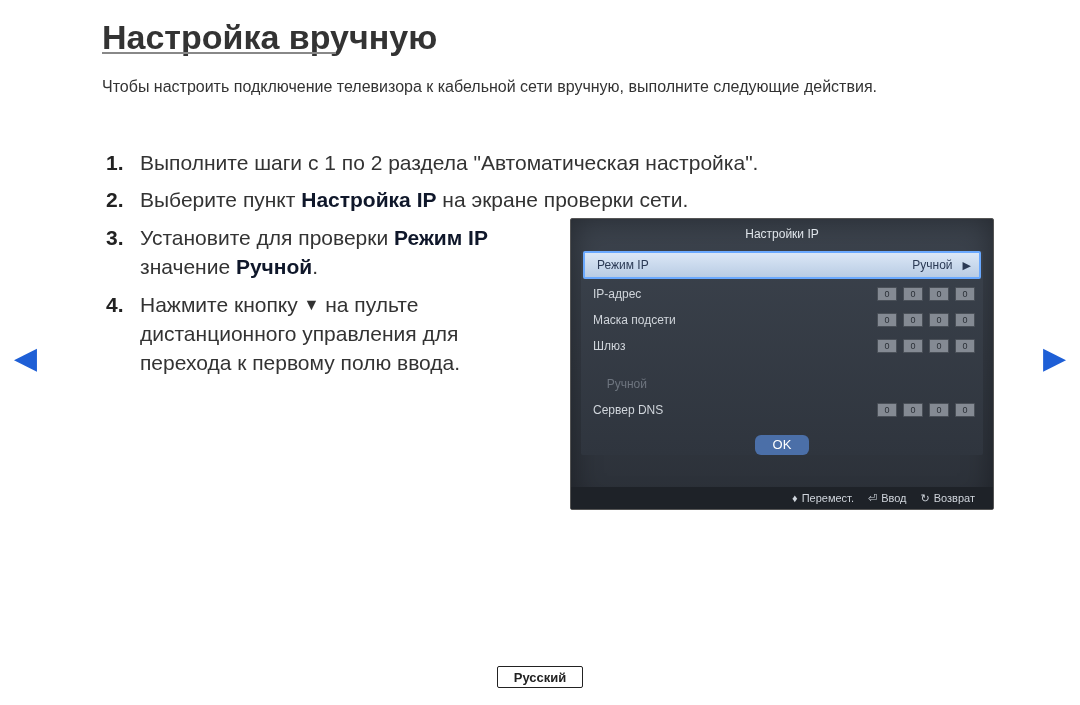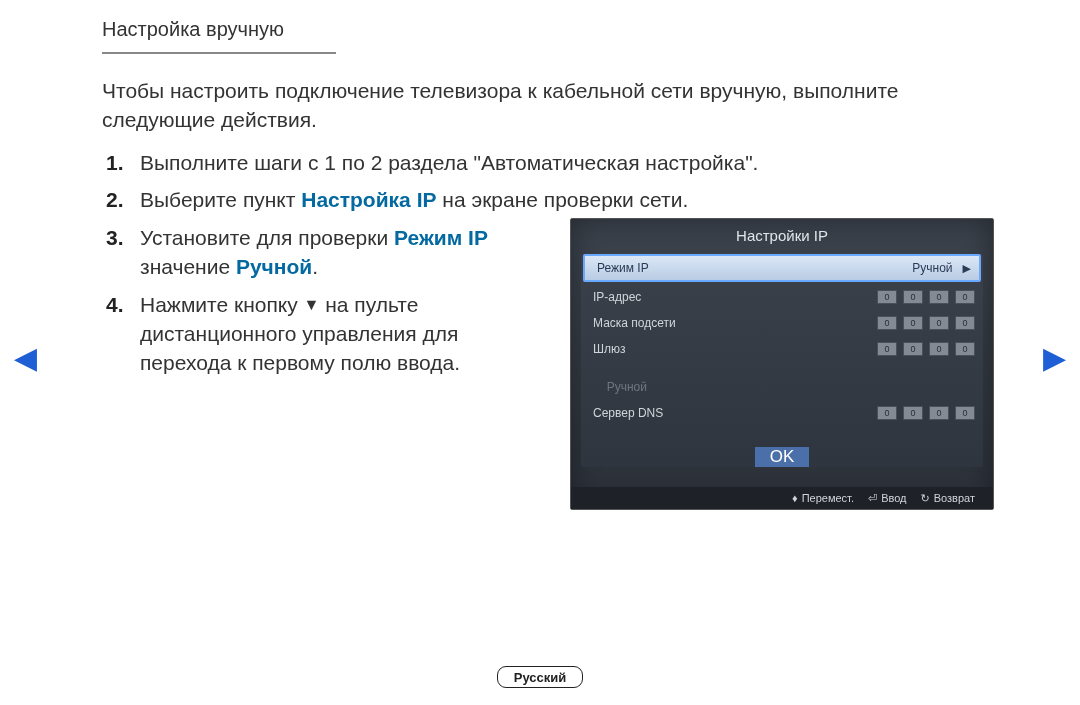--- a/index.html
+++ b/index.html
@@ -12,39 +12,39 @@
       height: 705px;
       background: #fff;
       font-family: Arial, Helvetica, sans-serif;
       position: relative;
       overflow: hidden;
     }
     .page-title {
       position: absolute;
       left: 102px;
       top: 18px;
-      font-size: 20px;
+      font-size: 34px;
       color: #333;
-      font-weight: normal;
+      font-weight: bold;
       padding-bottom: 6px;
     }
     .title-underline {
       position: absolute;
       left: 102px;
       top: 52px;
       width: 234px;
       height: 2px;
       background: #888;
     }
     .intro {
       position: absolute;
       left: 102px;
       top: 76px;
       width: 820px;
-      font-size: 21px;
+      font-size: 16px;
       color: #333;
       line-height: 1.4;
     }
     .list {
       position: absolute;
       left: 106px;
       top: 148px;
       width: 870px;
     }
     .item {
@@ -57,21 +57,21 @@
     }
     .item-num {
       font-weight: bold;
       color: #222;
       min-width: 20px;
     }
     .item-text {
       flex: 1;
     }
     .highlight {
-      color: #0369a1;
+      color: #0f172a;
       font-weight: bold;
     }
     .item3 .item-text, .item4 .item-text {
       max-width: 370px;
     }
     .down-triangle {
       display: inline-block;
       font-size: 16px;
       position: relative;
       top: -2px;
@@ -85,21 +85,21 @@
       width: 424px;
       height: 292px;
       background: linear-gradient(#3c434d, #2b3038);
       border: 1px solid #555;
       box-shadow: inset 0 0 30px rgba(0,0,0,0.4);
       border-radius: 2px;
     }
     .tv-title-bar {
       text-align: center;
       color: #dfe4ea;
-      font-size: 15px;
+      font-size: 12px;
       padding: 8px 0 6px 0;
     }
     .tv-panel {
       margin: 0 10px;
       background: linear-gradient(#3a414b, #2f353e);
       border-radius: 2px;
       padding: 0;
     }
     .tv-row {
       display: flex;
@@ -160,25 +160,25 @@
     }
     .tv-row.dim .tv-row-value {
       color: #6e757f;
     }
     .ok-btn {
       display: block;
       width: 54px;
       height: 20px;
       background: #4b6fa8;
       color: #fff;
-      font-size: 17px;
+      font-size: 13px;
       text-align: center;
       line-height: 20px;
-      border-radius: 0;
-      margin: 21px auto 6px auto;
+      border-radius: 6px;
+      margin: 12px auto 6px auto;
     }
     .tv-footer {
       position: absolute;
       bottom: 0;
       left: 0;
       right: 0;
       height: 22px;
       background: #1e2228;
       display: flex;
       justify-content: flex-end;
@@ -210,21 +210,21 @@
     .nav-right { right: 14px; }
 
     
     .lang-pill {
       position: absolute;
       left: 497px;
       top: 666px;
       width: 86px;
       height: 22px;
       border: 1px solid #222;
-      border-radius: 9px;
+      border-radius: 2px;
       text-align: center;
       font-size: 13px;
       line-height: 21px;
       font-weight: bold;
       color: #222;
       background: #fff;
     }
   </style>
 </head>
 <body>

